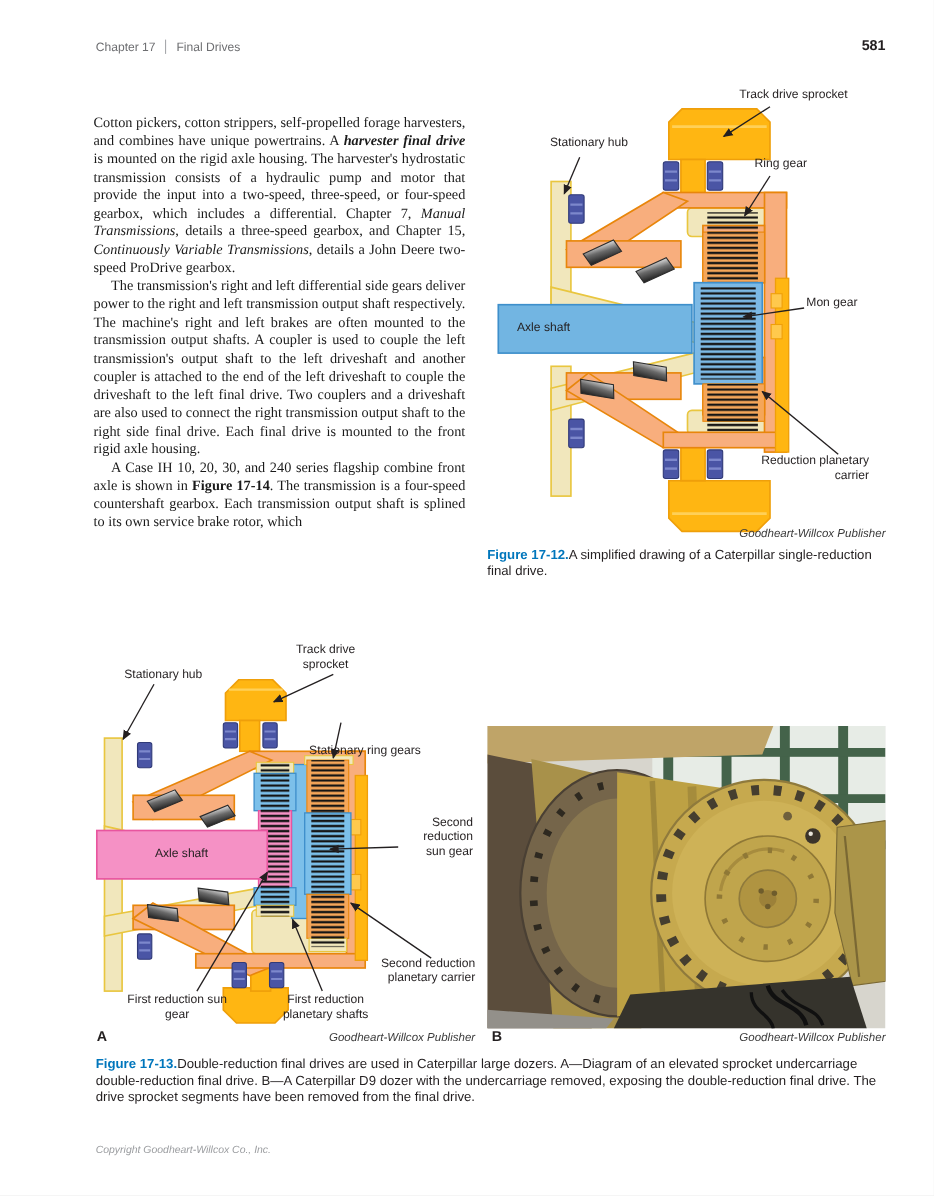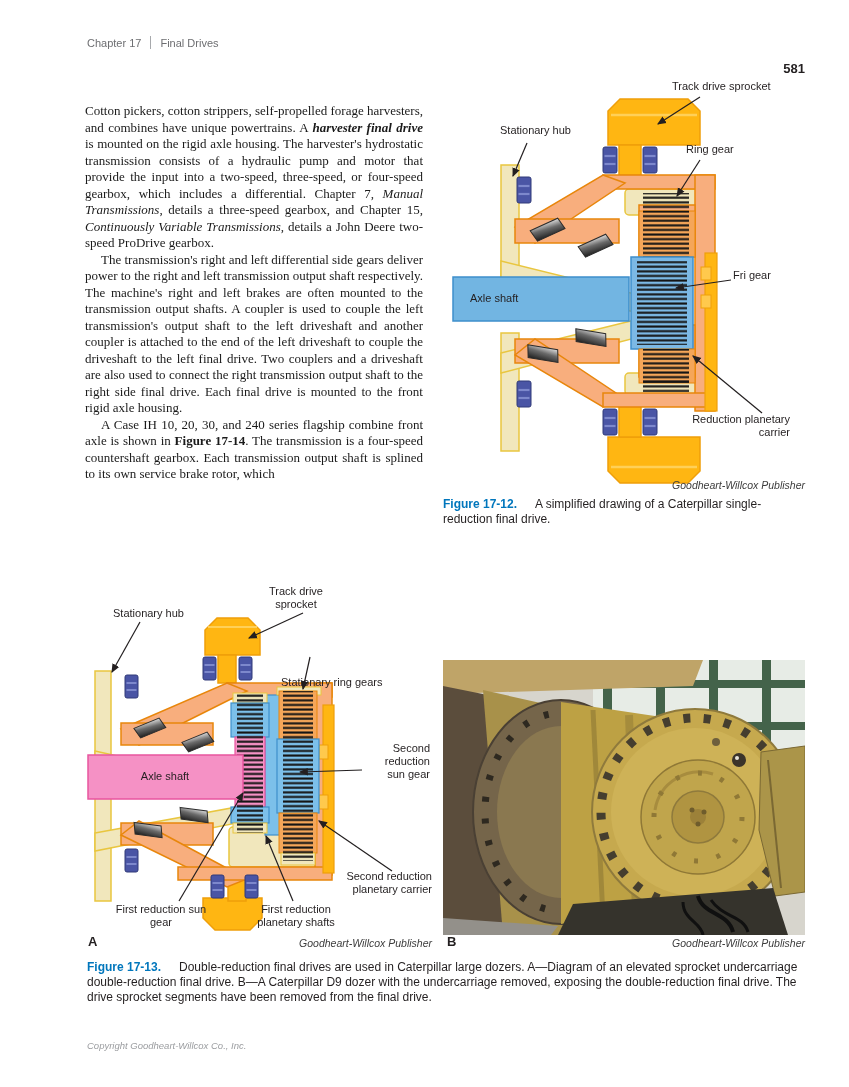--- a/index.html
+++ b/index.html
@@ -3,21 +3,21 @@
 <meta charset="utf-8">
 <style>
   html,body{margin:0;padding:0;background:#e9e9e9;}
   .page{position:relative;width:849px;height:1087px;background:#ffffff;margin:0 auto;
         font-family:"Liberation Sans",sans-serif;overflow:hidden;}
   .abs{position:absolute;}
 
   
   .hdr{top:36px;left:87px;font-size:11px;color:#6d6e71;display:flex;align-items:center;justify-content:center;}
   .hdr .sep{display:inline-block;width:1px;height:13px;background:#a7a9ac;margin:0 9px;}
-  .pagenum{top:33px;right:44px;font-size:13px;font-weight:bold;color:#231f20;margin-top:28px;}
+  .pagenum{top:33px;right:44px;font-size:13px;font-weight:bold;color:#231f20;}
 
   
   .heading{top:70px;left:86px;font-size:21.5px;font-weight:bold;color:#6c6a11;letter-spacing:-0.2px;}
 
   
   .bodytext{top:103px;left:85px;width:338px;font-family:"Liberation Serif",serif;
             font-size:13px;line-height:16.5px;color:#1a1a1a;}
   .bodytext p{margin:0;text-align:justify;}
   .bodytext p.ind{text-indent:16px;}
   .s-bi{font-weight:bold;font-style:italic;}
@@ -27,21 +27,21 @@
   
   .lbl{font-size:11px;line-height:13px;color:#231f20;white-space:nowrap;}
   .lbl.wrap{white-space:normal;}
   .lbl.right{text-align:right;}
   .lbl.center{text-align:center;}
 
   .credit{font-size:10.5px;font-style:italic;color:#3c3c3c;}
   .credit.right{text-align:right;}
 
   .caption{font-size:12px;line-height:15px;color:#231f20;}
-  .caption .figlab{color:#0076bc;font-weight:bold;margin-right:18px;}
+  .caption .figlab{color:#0076bc;font-weight:bold;margin-right:0;}
 
   .ab-letter{font-size:13px;font-weight:bold;color:#231f20;}
 
   .copyright{top:1040px;left:87px;font-size:9.5px;color:#9b9da0;font-style:italic;}
 
   svg{display:block;}
 </style>
 </head>
 <body>
 
@@ -146,21 +146,21 @@
       <line x1="84" y1="58" x2="70" y2="91"></line>
       <line x1="257" y1="75" x2="234" y2="111"></line>
       <line x1="288" y1="195" x2="233" y2="203"></line>
       <line x1="319" y1="328" x2="250" y2="271"></line>
     </g>
   </svg>
 
   <div class="abs lbl" style="left:672px;top:80px;">Track drive sprocket</div>
   <div class="abs lbl" style="left:500px;top:124px;">Stationary hub</div>
   <div class="abs lbl" style="left:686px;top:143px;">Ring gear</div>
-  <div class="abs lbl" style="left:733px;top:269px;">Fri gear</div>
+  <div class="abs lbl" style="left:733px;top:269px;">Mon gear</div>
   <div class="abs lbl" style="left:470px;top:292px;">Axle shaft</div>
   <div class="abs lbl wrap right" style="left:690px;top:413px;width:100px;">Reduction planetary carrier</div>
 
   <div class="abs credit right" style="left:565px;top:479px;width:240px;">Goodheart-Willcox Publisher</div>
   <div class="abs caption" style="left:443px;top:497px;width:364px;">
     <span class="figlab">Figure 17-12.</span><span>A simplified drawing of a Caterpillar single-reduction final drive.</span>
   </div>
 
   <svg class="abs" style="left:87px;top:583px;" width="350" height="372" viewBox="0 0 350 372">
     <defs>

